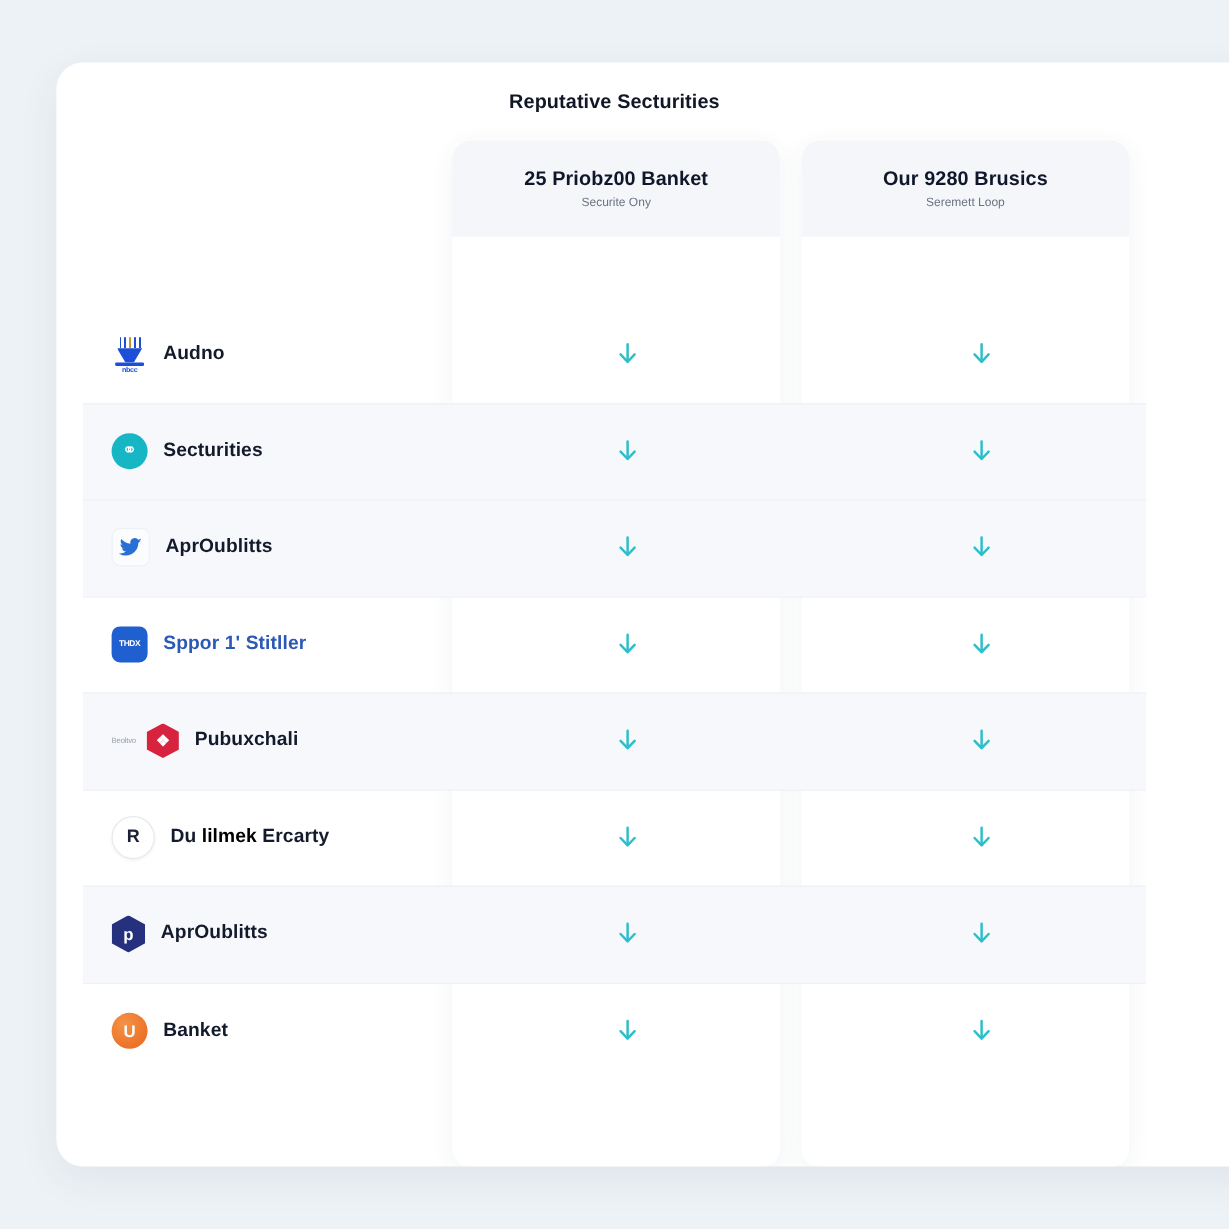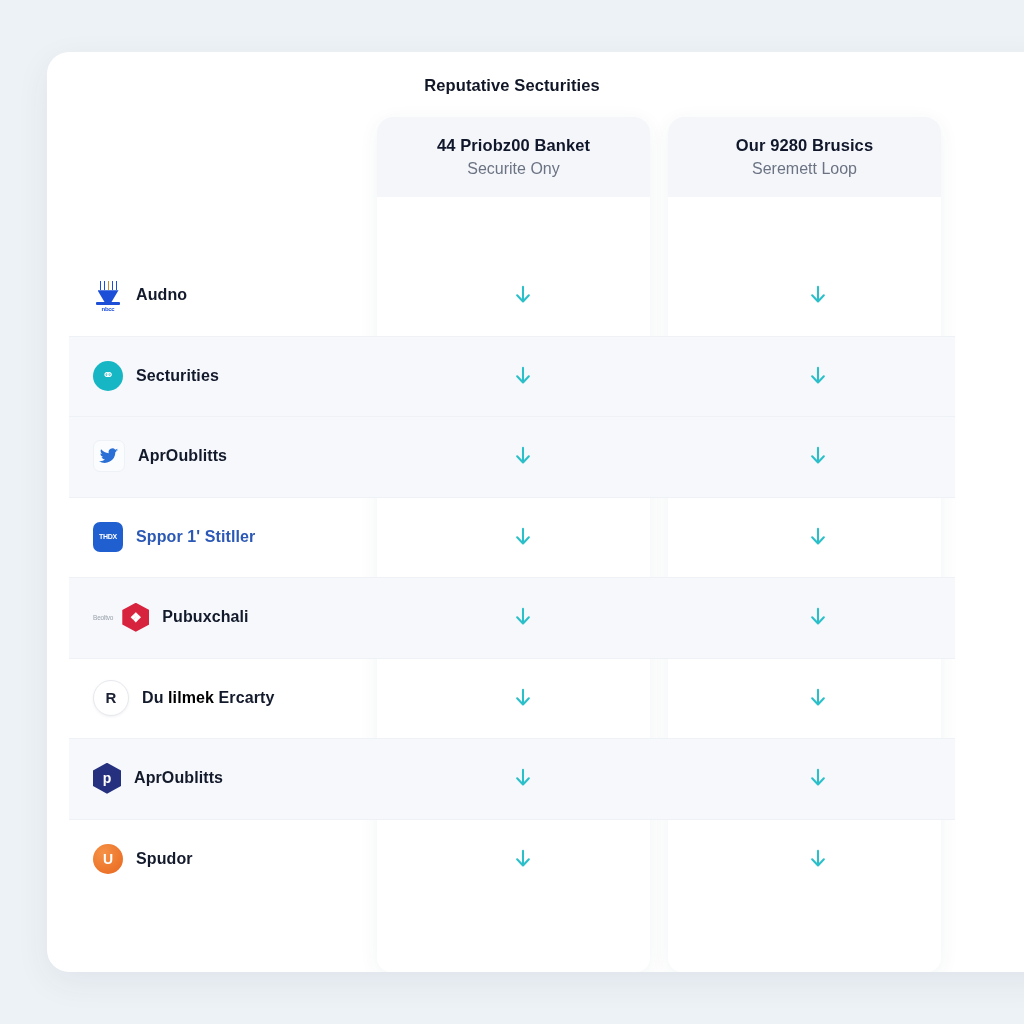--- a/index.html
+++ b/index.html
@@ -43,21 +43,21 @@
     border-radius:16px 16px 0 0;
     display:flex;flex-direction:column;
     align-items:center;justify-content:center;
     gap:5px;
   }
   .col-head .ch-title{
     font-size:16.5px;font-weight:bold;color:#10172a;
     letter-spacing:.1px;
   }
   .col-head .ch-sub{
-    font-size:16px;color:#6b7383;font-weight:normal;
+    font-size:10px;color:#6b7383;font-weight:normal;
   }
 
   
   .table{
     position:absolute;left:22px;top:203px;
     width:886px;
   }
   .row{
     position:relative;
     height:80.5px;
@@ -156,21 +156,21 @@
 </style>
 </head>
 <body>
 
 <div class="page">
 
   <div class="title">Reputative Secturities</div>
 
   <div class="col-card c1">
     <div class="col-head">
-      <div class="ch-title">44 Priobz00 Banket</div>
+      <div class="ch-title">25 Priobz00 Banket</div>
       <div class="ch-sub">Securite Ony</div>
     </div>
   </div>
   <div class="col-card c2">
     <div class="col-head">
       <div class="ch-title">Our 9280 Brusics</div>
       <div class="ch-sub">Seremett Loop</div>
     </div>
   </div>
 
@@ -316,21 +316,21 @@
           <svg class="dl" viewBox="0 0 24 24" fill="none" stroke="#2bbfc9" stroke-width="1.9" stroke-linecap="round" stroke-linejoin="round">
             <path d="M12 4.5 V17.5"></path>
             <path d="M6.6 12.3 L12 18 L17.4 12.3"></path>
           </svg>
         </div>
       </div>
       <div class="row">
         <div class="divider"></div>
         <div class="cell-name">
           <span class="ocirc">U</span>
-          <span class="lbl">Spudor</span>
+          <span class="lbl">Banket</span>
         </div>
         <div class="cell-act">
           <svg class="dl" viewBox="0 0 24 24" fill="none" stroke="#2bbfc9" stroke-width="1.9" stroke-linecap="round" stroke-linejoin="round">
             <path d="M12 4.5 V17.5"></path>
             <path d="M6.6 12.3 L12 18 L17.4 12.3"></path>
           </svg>
         </div>
         <div class="cell-act">
           <svg class="dl" viewBox="0 0 24 24" fill="none" stroke="#2bbfc9" stroke-width="1.9" stroke-linecap="round" stroke-linejoin="round">
             <path d="M12 4.5 V17.5"></path>

